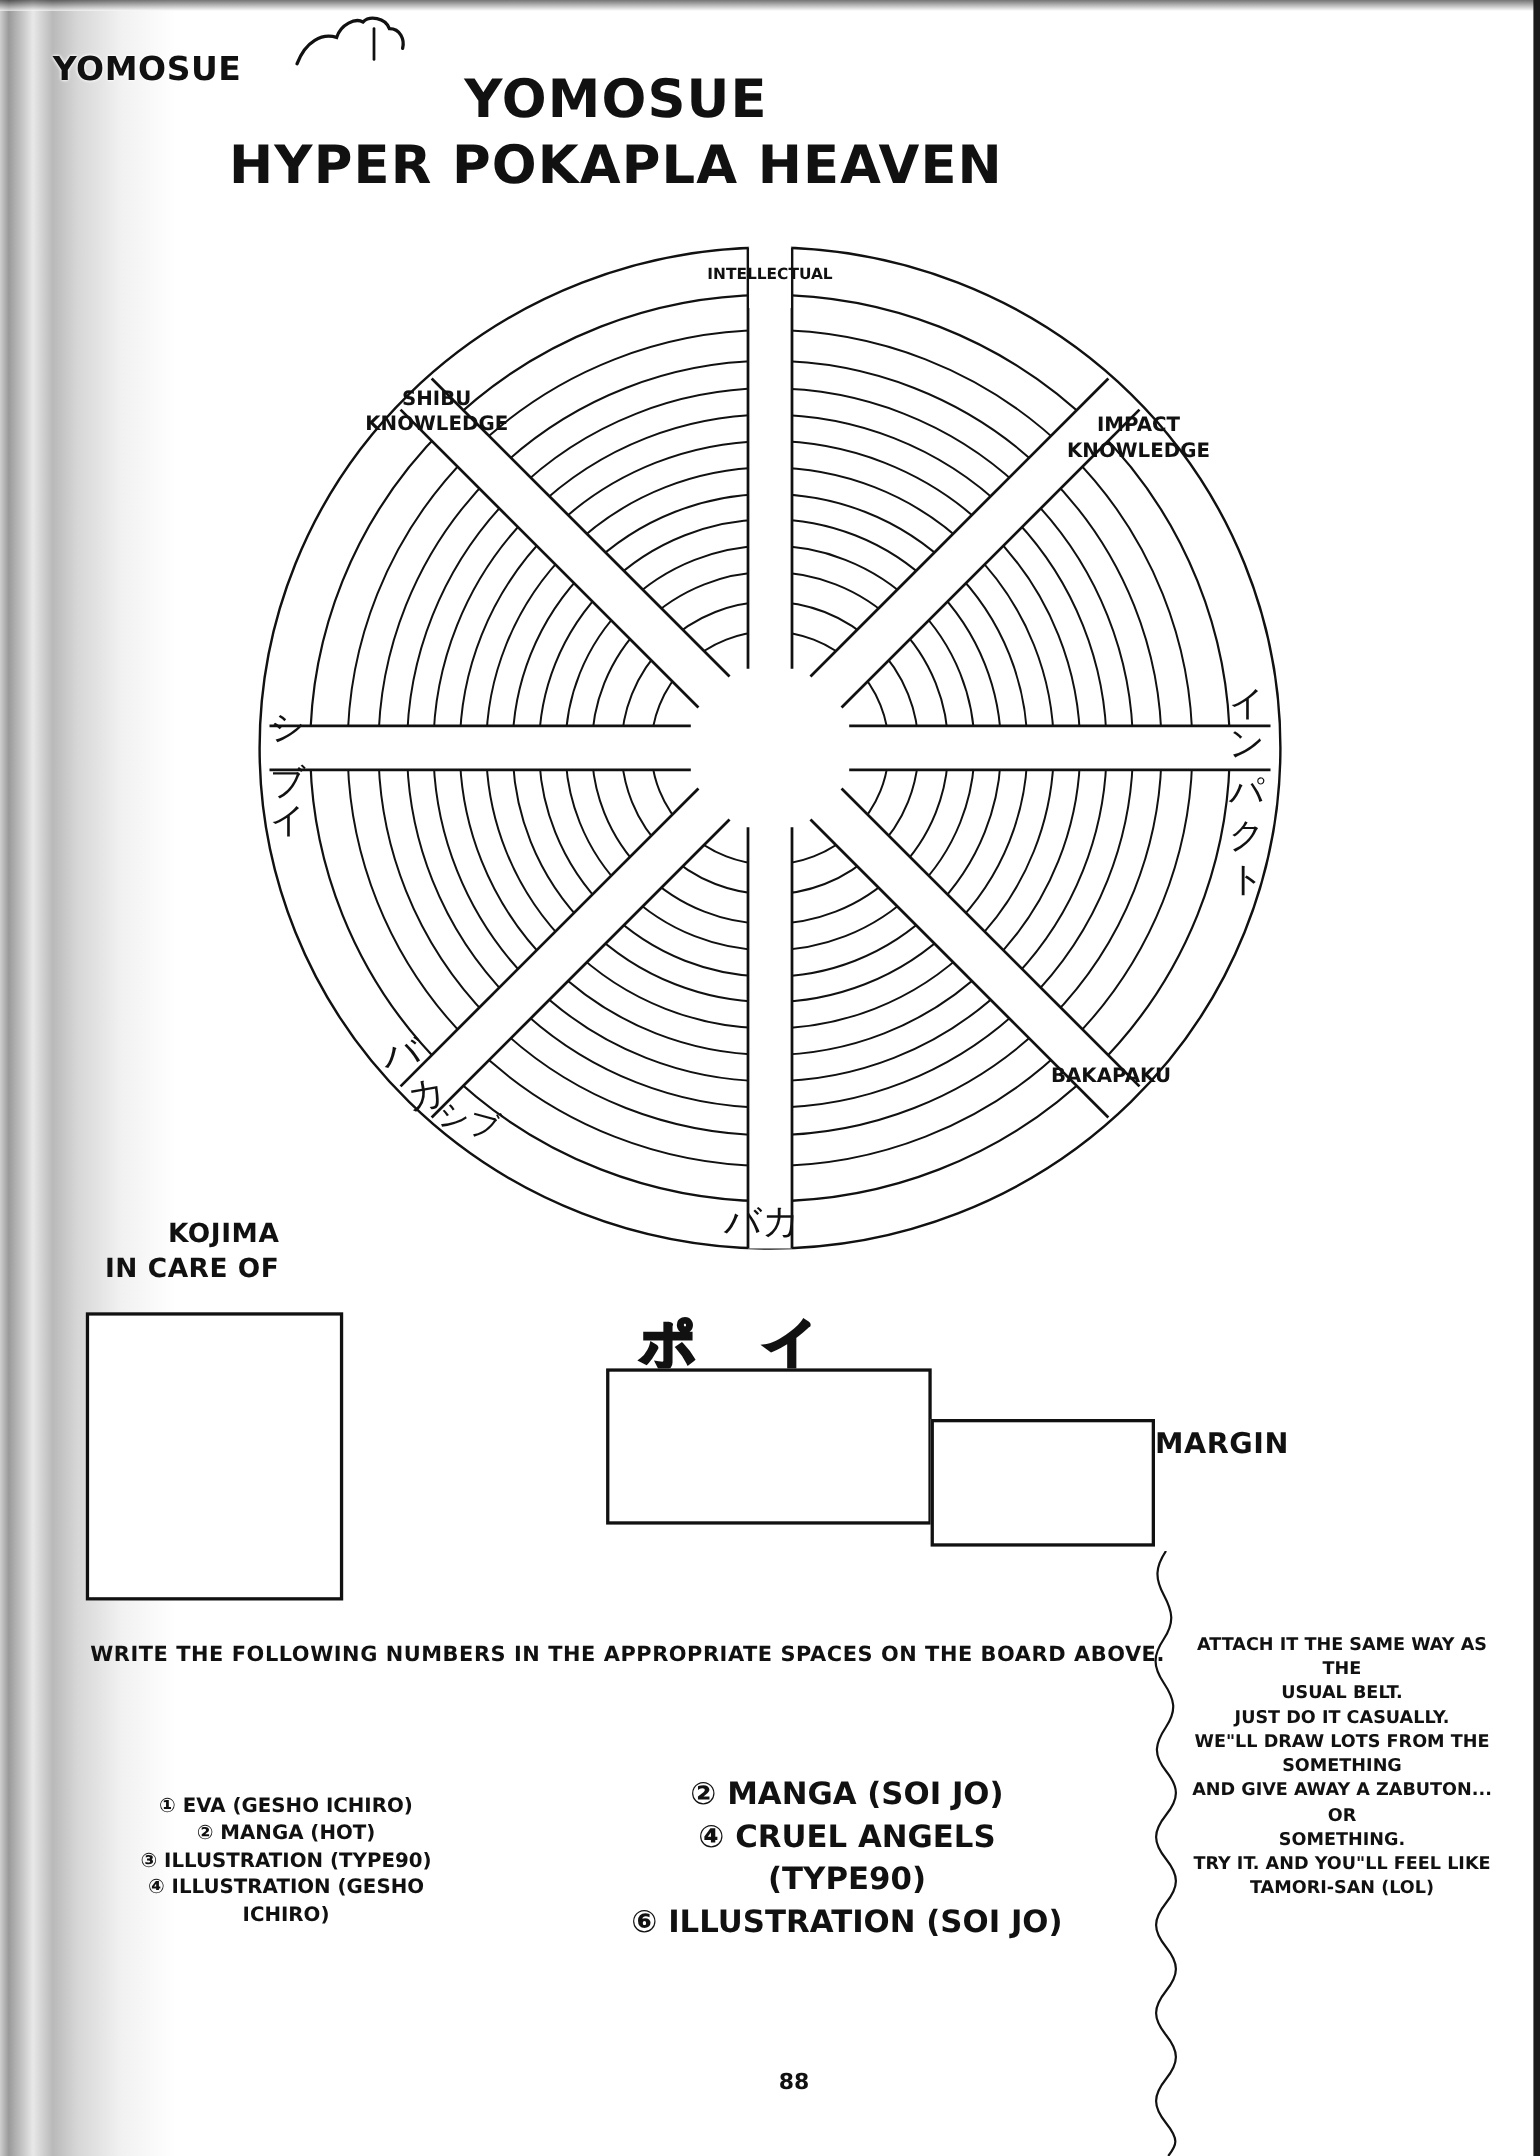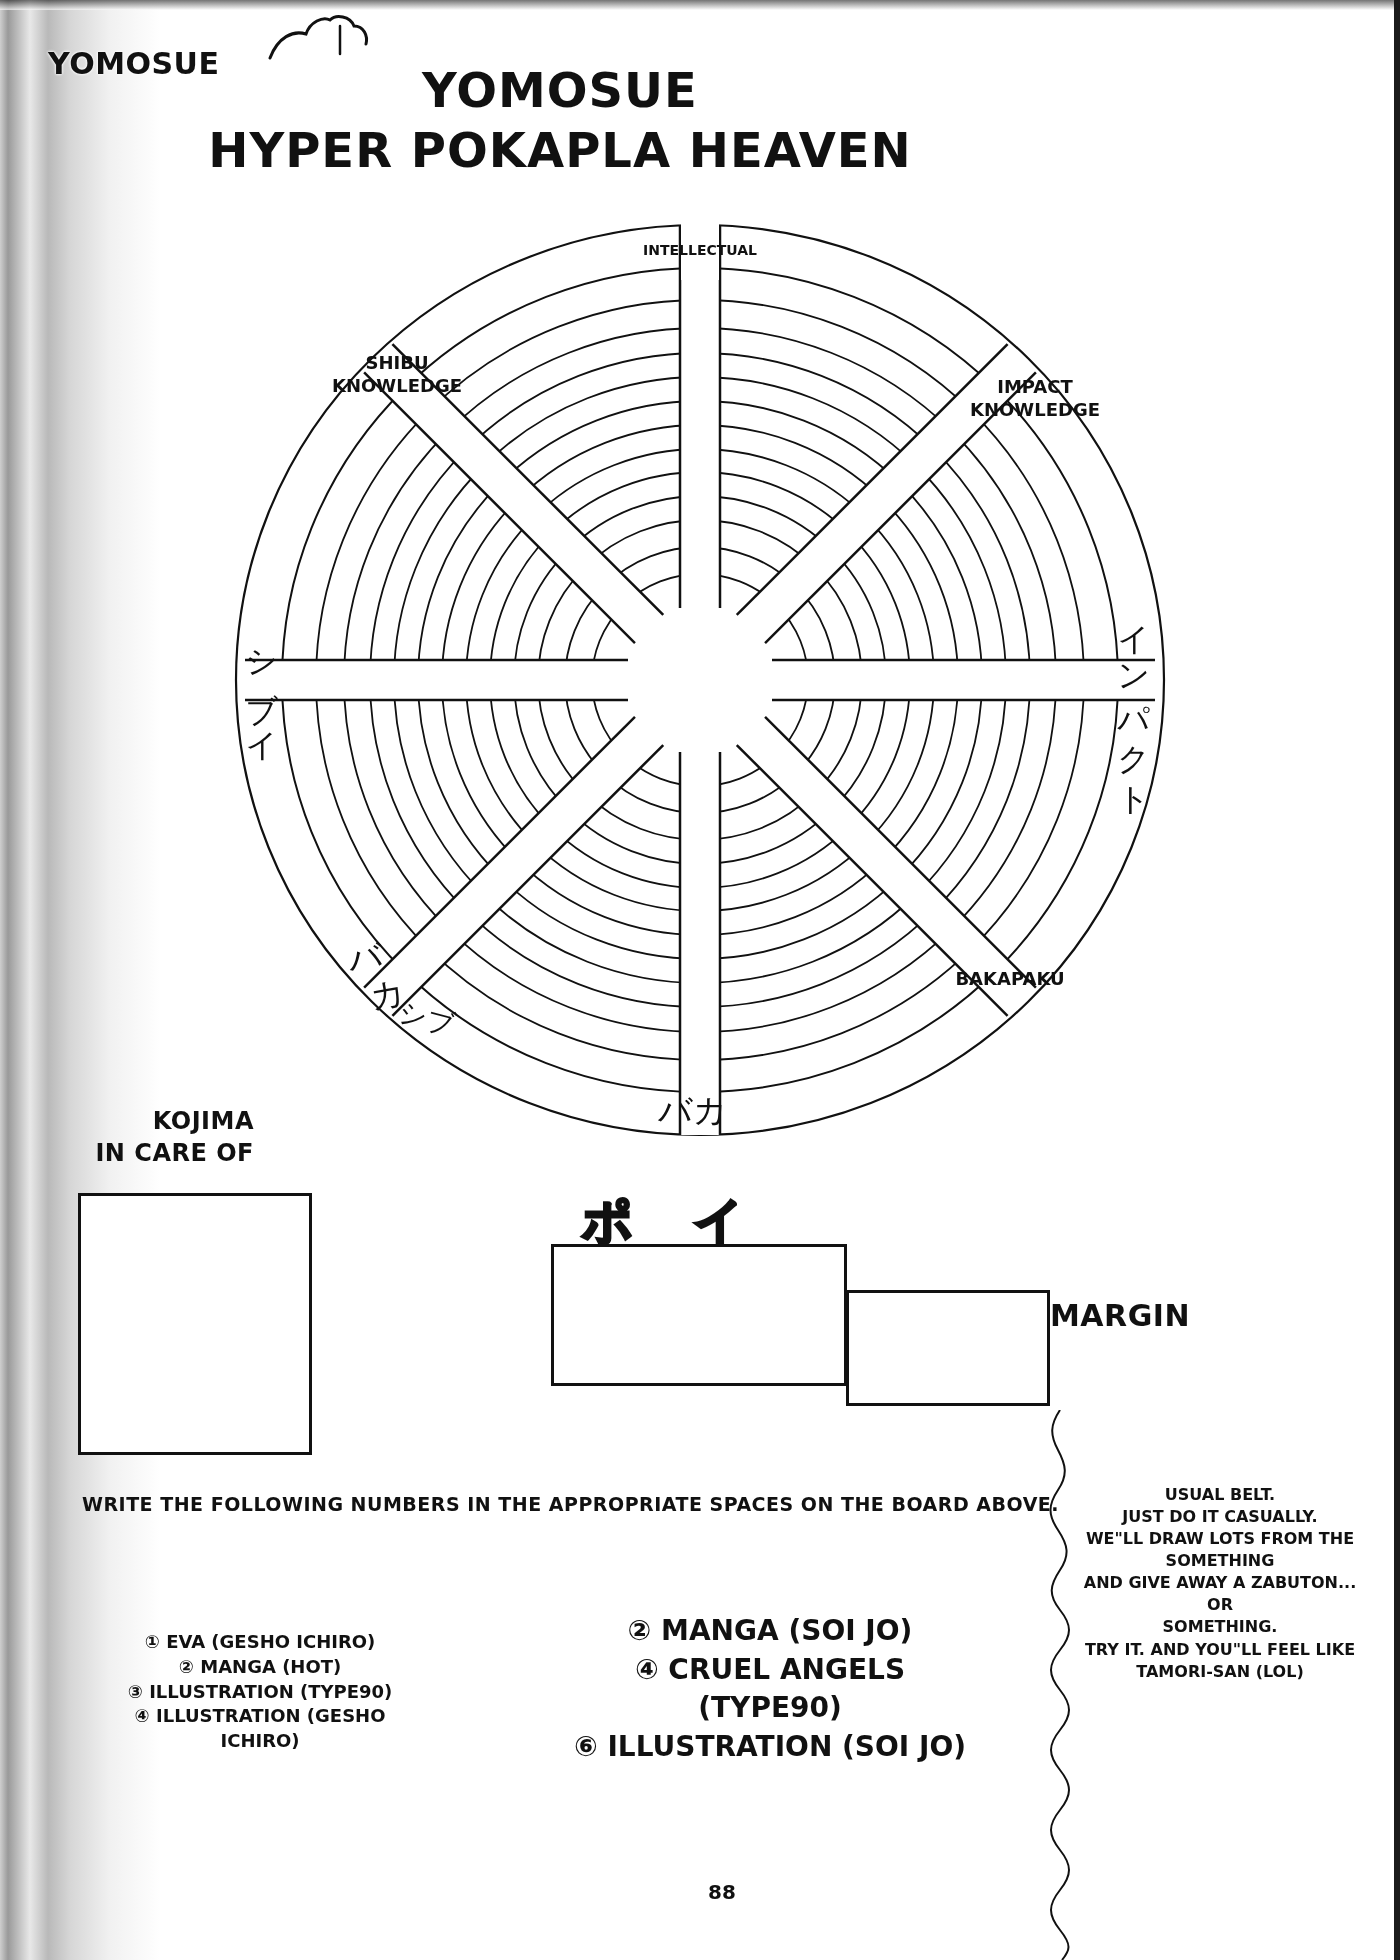--- a/index.html
+++ b/index.html
@@ -120,39 +120,40 @@
 
 <div class="abs comic" style="left:84px; top:1105px; width:170px; font-size:24px; text-align:right; line-height:1.35;">
   <div>KOJIMA</div>
   <div>IN CARE OF</div>
 </div>
 <div class="box" style="left:78px; top:1193px; width:228px; height:256px;"></div>
 
 <div class="abs poi" style="left:582px; top:1172px;margin-top:16px;">ポイ</div>
 <div class="box" style="left:551px; top:1244px; width:290px; height:136px;"></div>
 <div class="box" style="left:846px; top:1290px; width:198px; height:110px;"></div>
-<div class="abs comic" style="left:1050px; top:1298px; font-size:30px;">MARGIN</div>
+<div class="abs comic" style="left:1050px; top:1298px; font-size:26px;">MARGIN</div>
 
 <div class="abs comic instr" style="left:82px; top:1493px;">WRITE THE FOLLOWING NUMBERS IN THE APPROPRIATE SPACES ON THE BOARD ABOVE.</div>
 
 <div class="abs list-left" style="left:110px; top:1630px; width:300px;">
   <div>① EVA (GESHO ICHIRO)</div>
   <div>② MANGA (HOT)</div>
   <div>③ ILLUSTRATION (TYPE90)</div>
   <div>④ ILLUSTRATION (GESHO</div>
   <div>ICHIRO)</div>
 </div>
 
 <div class="abs list-center" style="left:560px; top:1612px; width:420px;">
   <div>② MANGA (SOI JO)</div>
   <div>④ CRUEL ANGELS (TYPE90)</div>
   <div>⑥ ILLUSTRATION (SOI JO)</div>
 </div>
 
 <div class="abs note" style="left:1070px; top:1484px; width:300px;">
+  <div>ATTACH IT THE SAME WAY AS THE</div>
   <div>USUAL BELT.</div>
   <div>JUST DO IT CASUALLY.</div>
   <div>WE"LL DRAW LOTS FROM THE</div>
   <div>SOMETHING</div>
   <div>AND GIVE AWAY A ZABUTON... OR</div>
   <div>SOMETHING.</div>
   <div>TRY IT. AND YOU"LL FEEL LIKE</div>
   <div>TAMORI-SAN (LOL)</div>
 </div>
 

